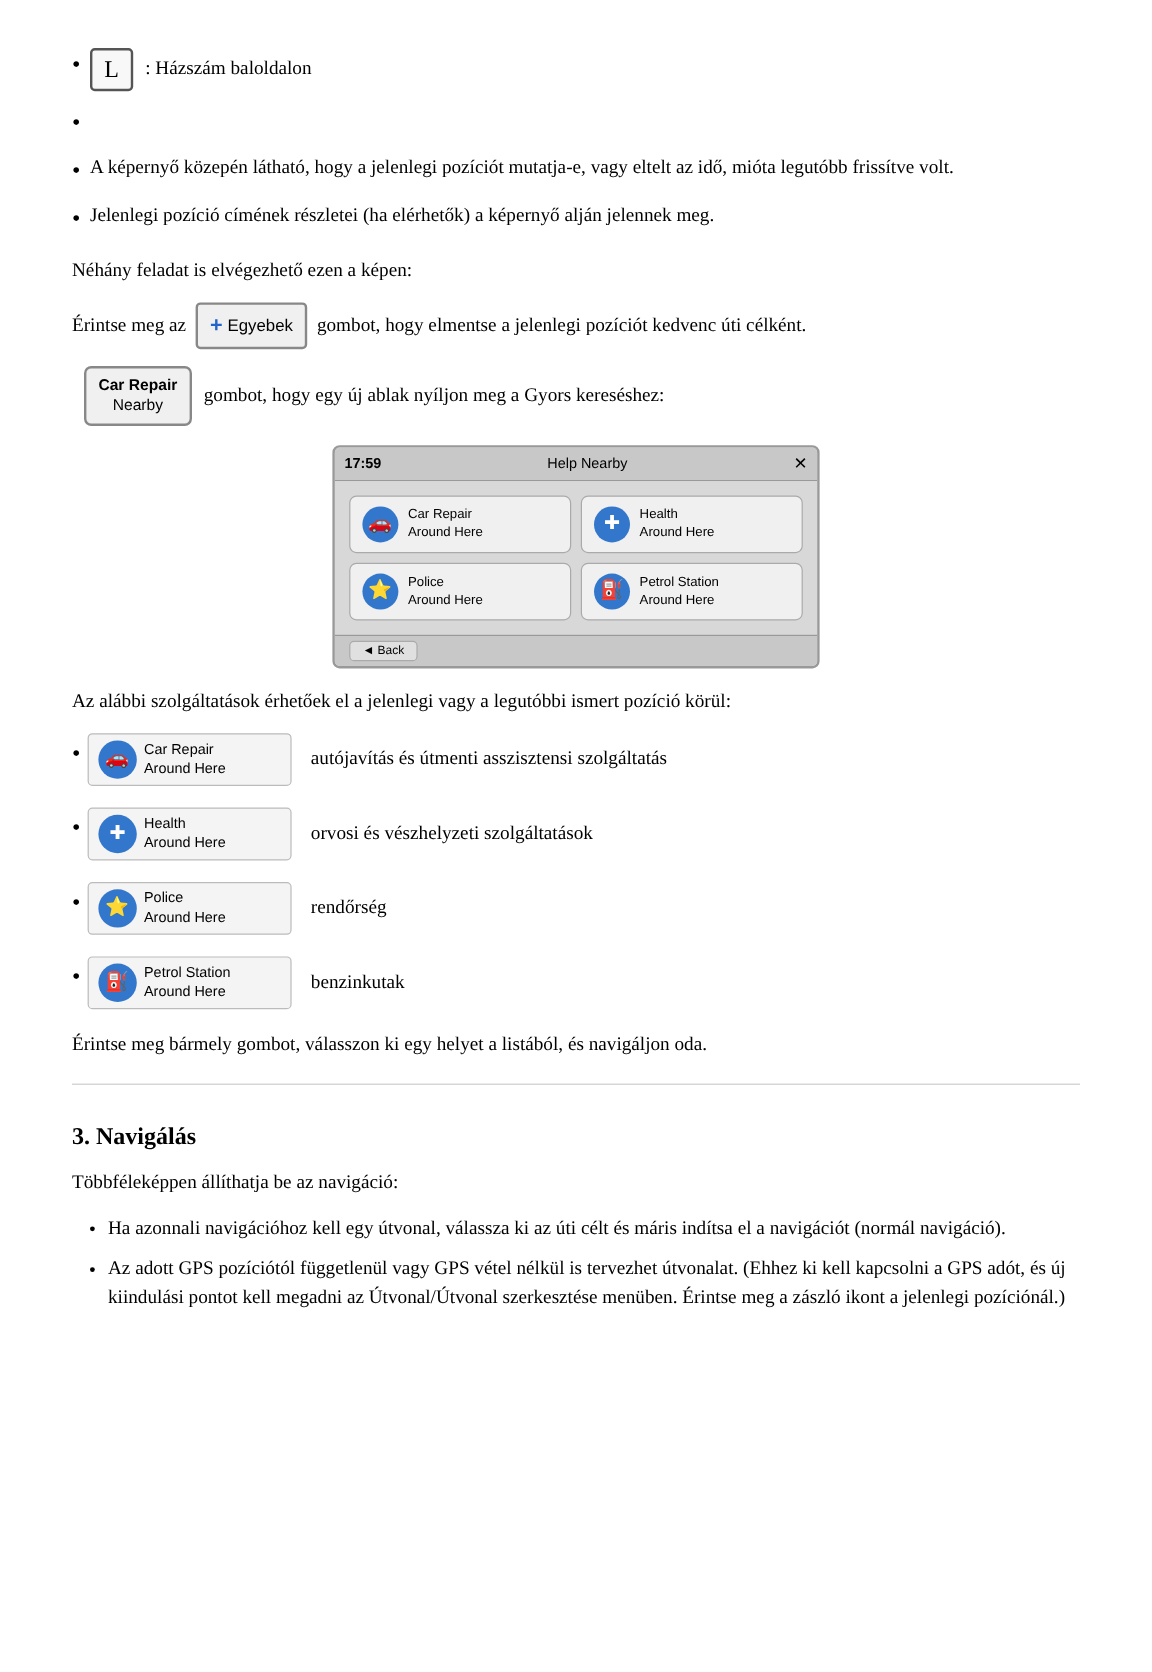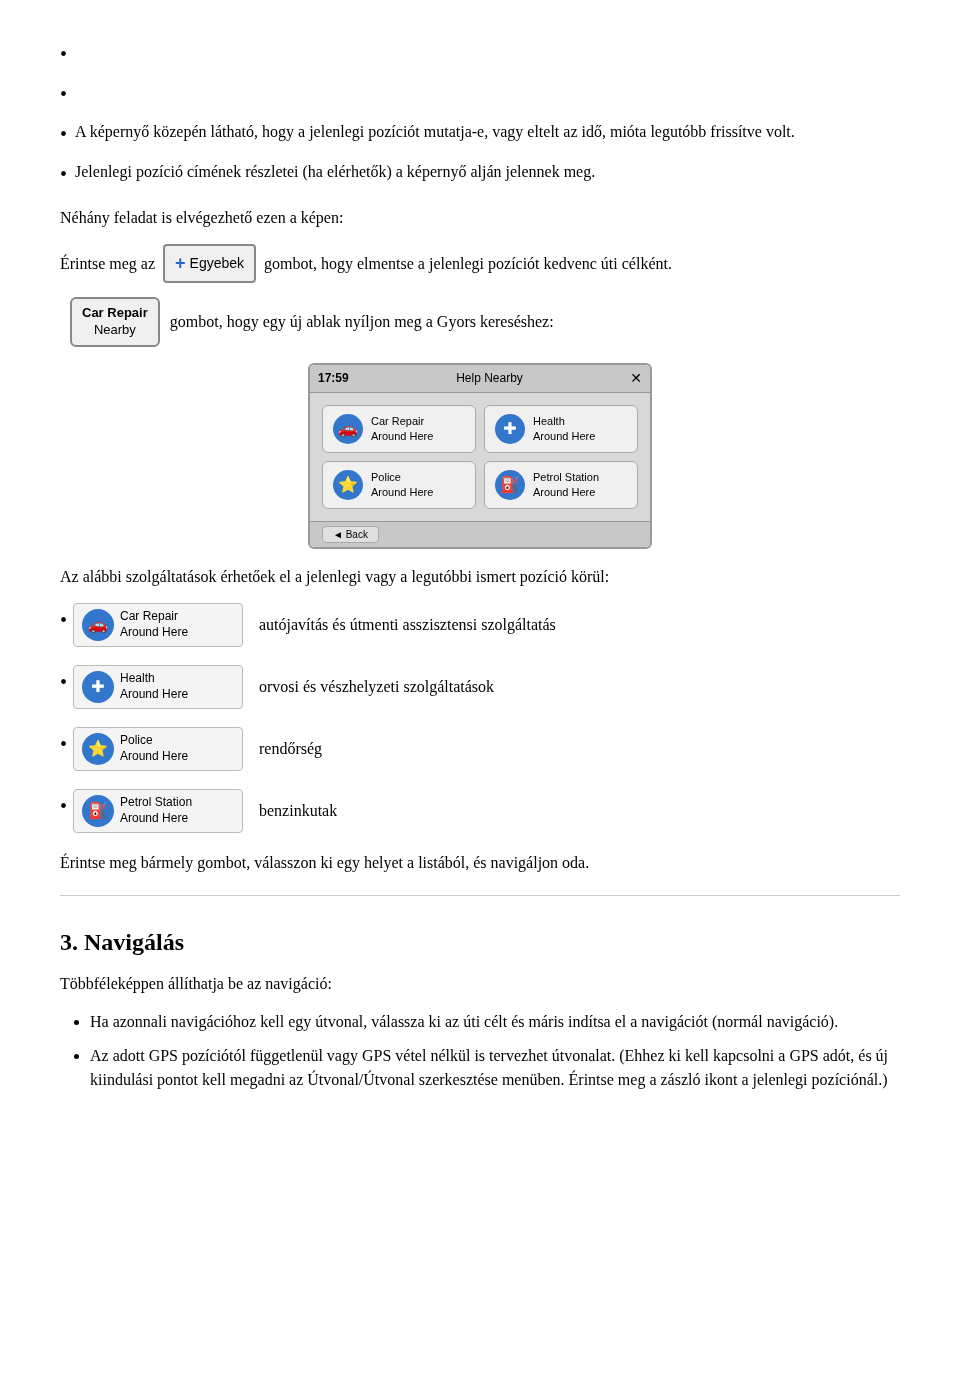--- a/index.html
+++ b/index.html
@@ -81,21 +81,21 @@
       font-weight: bold;
     }
     
     .device-mockup {
       border: 2px solid #999;
       border-radius: 6px;
       background: #e8e8e8;
       padding: 0;
       margin: 16px auto;
       display: block;
-      width: 344px;
+      width: 406px;
       overflow: hidden;
     }
     .device-titlebar {
       background: #c8c8c8;
       display: flex;
       align-items: center;
       justify-content: space-between;
       padding: 3px 8px;
       font-size: 12px;
       font-family: Arial, sans-serif;
@@ -206,21 +206,21 @@
       display: flex;
       align-items: center;
       flex-wrap: wrap;
       gap: 8px;
     }
     .para-text {
       margin-bottom: 14px;
       text-align: justify;
     }
     .section-heading {
-      font-size: 24px;
+      font-size: 20px;
       font-weight: bold;
       margin: 28px 0 12px 0;
     }
     .text-line {
       display: flex;
       align-items: center;
       flex-wrap: wrap;
       margin-bottom: 10px;
     }
     hr.section-divider {
@@ -228,20 +228,24 @@
       border-top: 1px solid #ccc;
       margin: 20px 0;
     }
   </style>
 </head>
 <body>
 
 <div class="section">
   <div class="bullet-item">
     <span class="bullet-dot">•</span>
+    <span>
+      <span class="icon-house">L</span>
+      <span>: Házszám baloldalon</span>
+    </span>
   </div>
   <div class="bullet-item">
     <span class="bullet-dot">•</span>
   </div>
   <div class="bullet-item">
     <span class="bullet-dot">•</span>
     <span>A képernyő közepén látható, hogy a jelenlegi pozíciót mutatja-e, vagy eltelt az idő, mióta legutóbb frissítve volt.</span>
   </div>
   <div class="bullet-item">
     <span class="bullet-dot">•</span>

